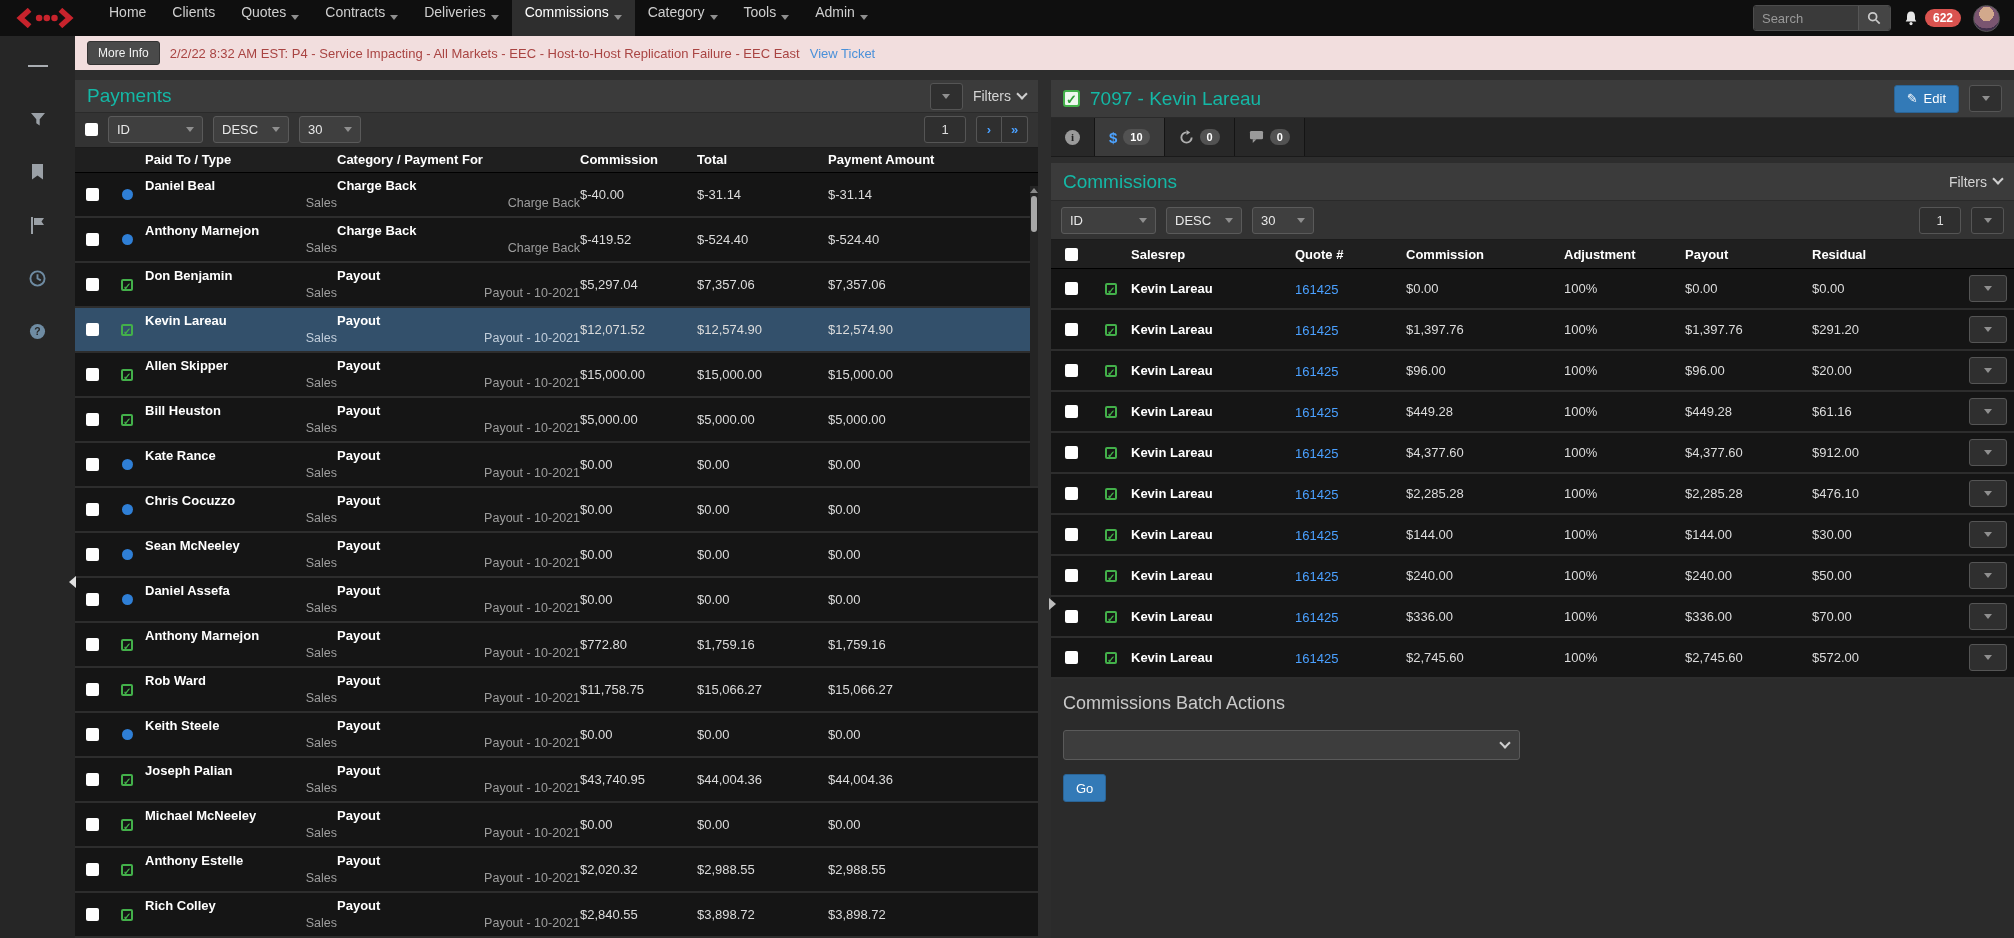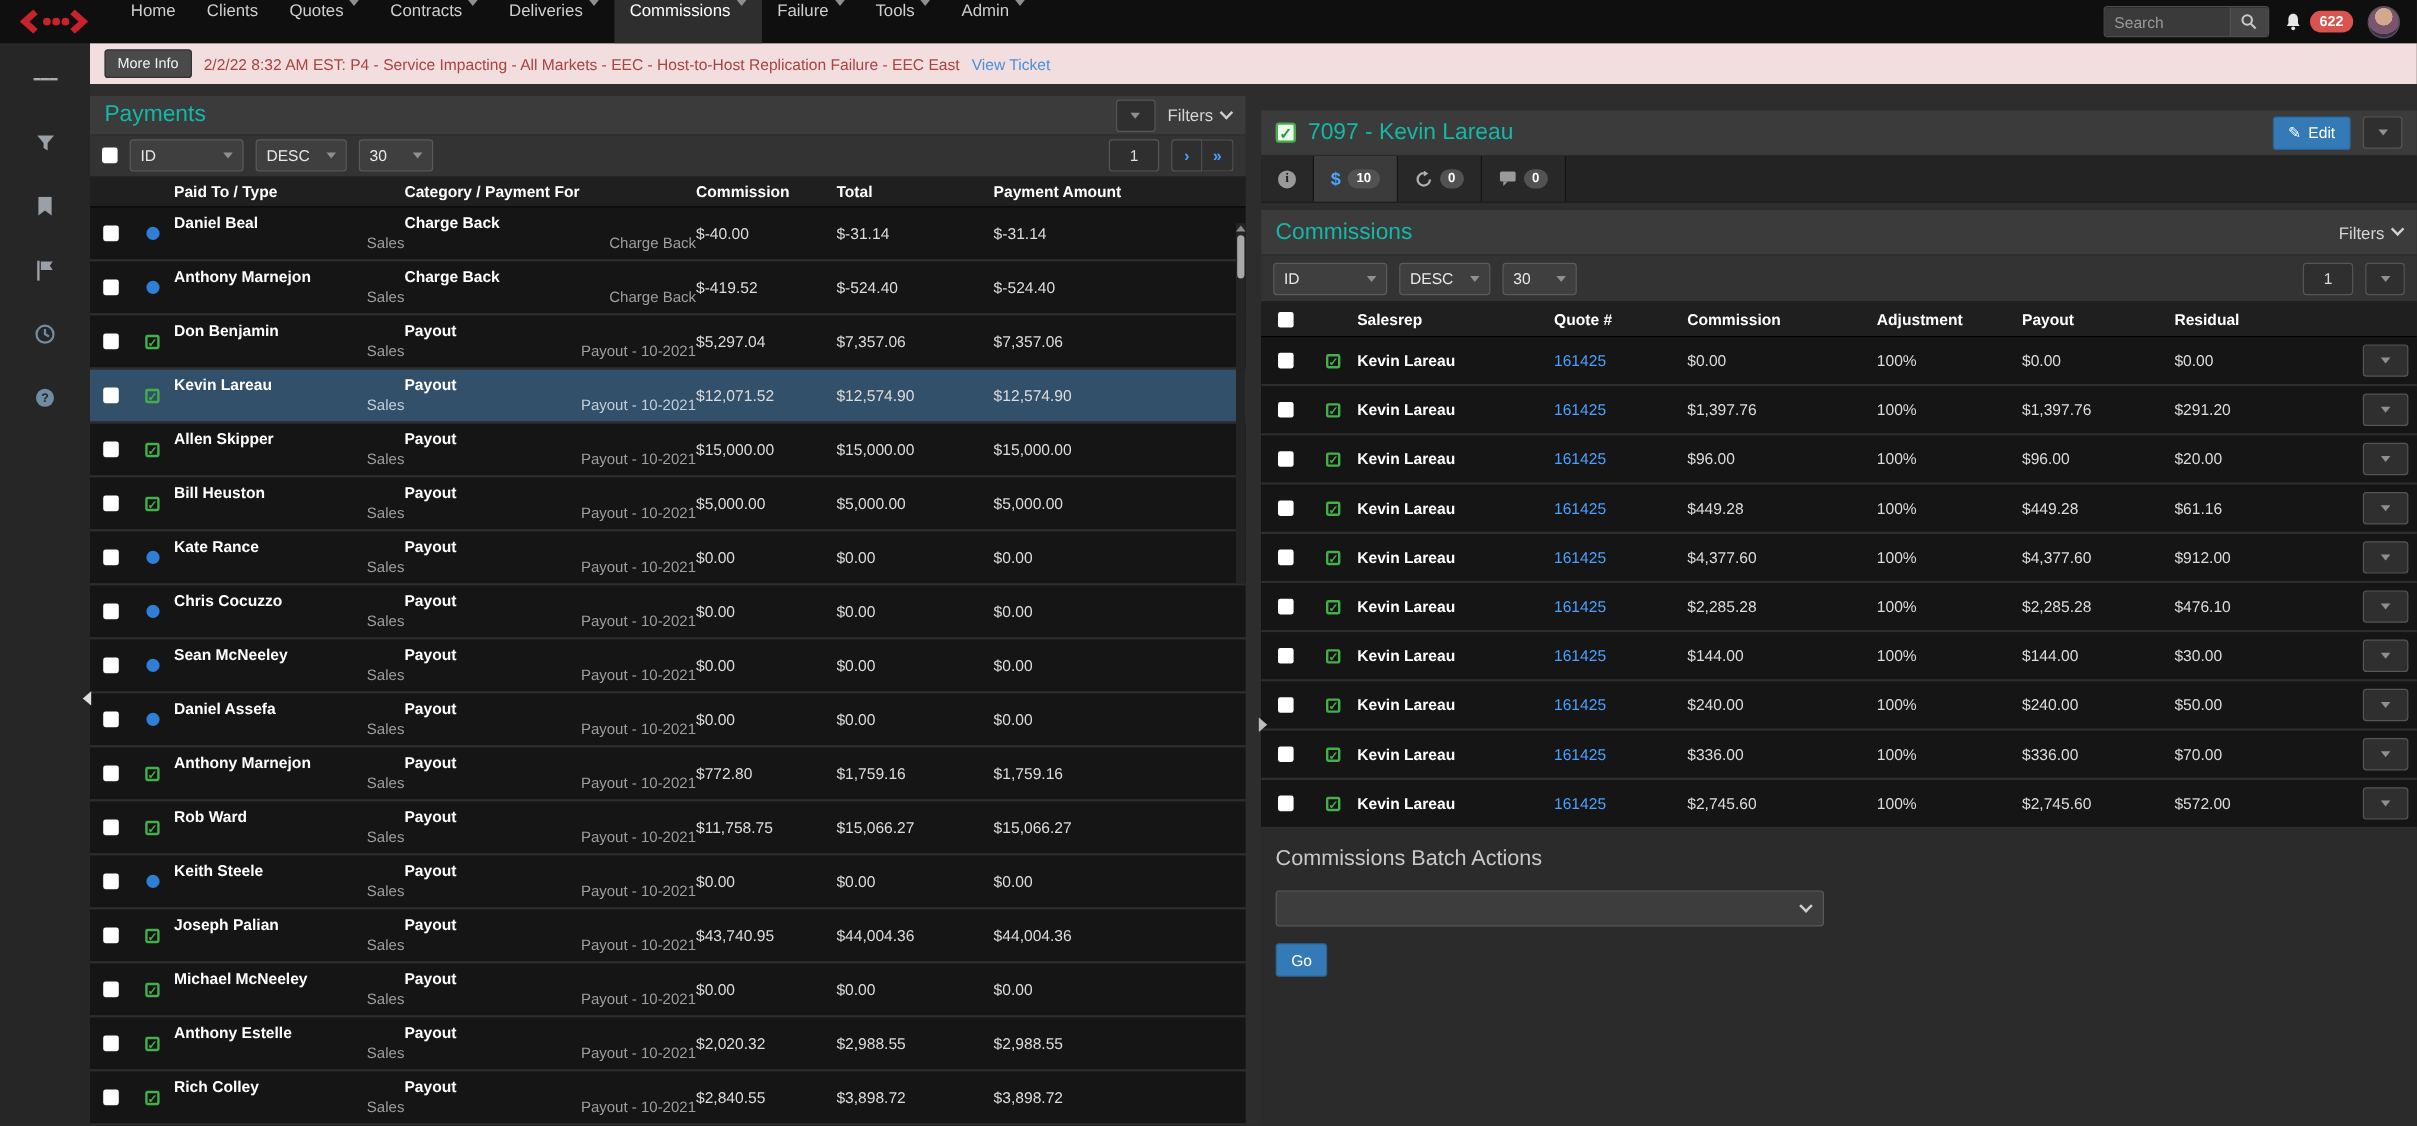--- a/index.html
+++ b/index.html
@@ -7,21 +7,21 @@
     --link:#4aa0ff; --selected:#33506b; --banner-bg:#f2dede; --banner-fg:#a94442; --logo-red:#c8232c;
   }
   *{margin:0;padding:0;box-sizing:border-box;}
   html,body{width:2014px;height:938px;overflow:hidden;background:#2d2d2d;
     font-family:"Liberation Sans",sans-serif;color:#ddd;}
   
   .navbar{position:absolute;top:0;left:0;right:0;height:36px;background:#0f0f0f;
     display:flex;align-items:center;padding:0 14px 0 16px;z-index:30;}
   .logo{display:flex;align-items:center;margin-right:22px;}
   .nav-items{display:flex;height:36px;}
-  .nav-item{display:flex;align-items:flex-start;gap:5px;padding:0 13px;font-size:14px;color:#cfcfcf;cursor:pointer;}
+  .nav-item{display:flex;align-items:flex-end;gap:5px;padding:16px 13px;font-size:14px;color:#cfcfcf;cursor:pointer;}
   .nav-item.active{background:#2e2e2e;color:#fff;}
   .caret{width:0;height:0;border-left:4px solid transparent;border-right:4px solid transparent;border-top:5px solid #8f8f8f;}
   .nav-right{margin-left:auto;display:flex;align-items:center;gap:12px;}
   .searchbox{display:flex;align-items:stretch;height:26px;border:1px solid #4c4c4c;border-radius:3px;overflow:hidden;}
   .searchbox input{width:104px;background:#3a3a3a;border:none;outline:none;color:#ddd;font-size:13px;padding:0 8px;}
   .searchbox input::placeholder{color:#999;}
   .search-btn{width:32px;background:#454545;display:flex;align-items:center;justify-content:center;border-left:1px solid #555;cursor:pointer;}
   .bell-wrap{display:flex;align-items:flex-end;gap:6px;}
   .count-badge{background:var(--badge-red);color:#fff;font-size:12px;font-weight:bold;border-radius:10px;padding:2px 8px;}
   .avatar{width:27px;height:27px;border-radius:50%;
@@ -33,21 +33,21 @@
   .banner-link{color:#4a90d9;cursor:pointer;}
   
   .sidebar{position:absolute;top:36px;left:0;bottom:0;width:75px;background:#262626;
     display:flex;flex-direction:column;align-items:center;padding-top:20px;gap:33px;z-index:10;}
   .side-icon{width:20px;height:20px;display:flex;align-items:center;justify-content:center;cursor:pointer;}
   .hamburger span{display:block;width:16px;height:2px;background:#a9adb2;margin:2px 0;}
   
   .main{position:absolute;top:70px;left:75px;right:0;bottom:0;display:flex;gap:13px;padding-top:10px;}
   .panel{display:flex;flex-direction:column;min-width:0;}
   .panel-payments{width:963px;flex:none;position:relative;}
-  .panel-detail{flex:1;margin-top:12px;}
+  .panel-detail{flex:1;}
   .panel-head{height:38px;background:#3b3b3b;display:flex;align-items:center;padding:0 12px;gap:10px;border-bottom:1px solid #2a2a2a;}
   .panel-title{font-size:19px;color:#14b8a6;font-weight:400;}
   .head-spacer{flex:1;}
   .sq-btn{height:27px;min-width:33px;background:#2f2f2f;border:1px solid #555;border-radius:3px;
     display:flex;align-items:center;justify-content:center;cursor:pointer;}
   .filters{display:flex;align-items:center;gap:7px;font-size:14px;color:#d5d5d5;cursor:pointer;}
   .chev-down{width:8px;height:8px;border-right:2px solid #cfcfcf;border-bottom:2px solid #cfcfcf;transform:rotate(45deg);margin-top:-5px;}
   .controls{height:39px;background:#333;display:flex;align-items:center;gap:10px;padding:0 10px;border-bottom:1px solid #1c1c1c;}
   .cb{width:13px;height:13px;background:#fff;border-radius:2px;flex:none;cursor:pointer;}
   .sel{height:27px;background:#3f3f3f;border:1px solid #5a5a5a;border-radius:3px;display:flex;align-items:center;
@@ -151,21 +151,21 @@
         <span>Deliveries</span>
         <span class="caret"></span>
       </div>
 
       <div class="nav-item active">
         <span>Commissions</span>
         <span class="caret"></span>
       </div>
 
       <div class="nav-item">
-        <span>Failure</span>
+        <span>Category</span>
         <span class="caret"></span>
       </div>
 
       <div class="nav-item">
         <span>Tools</span>
         <span class="caret"></span>
       </div>
 
       <div class="nav-item">
         <span>Admin</span>

